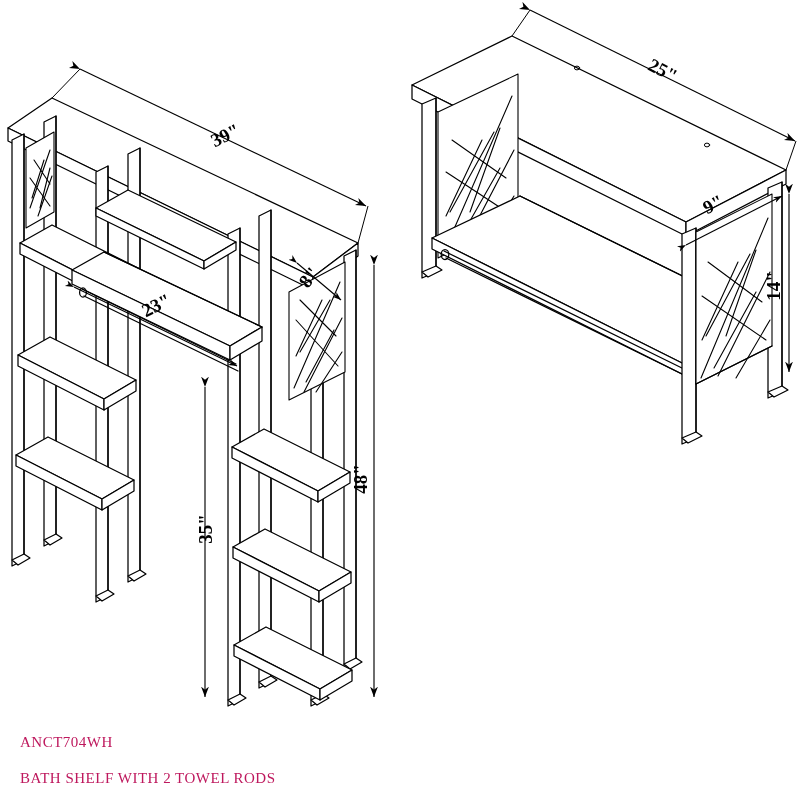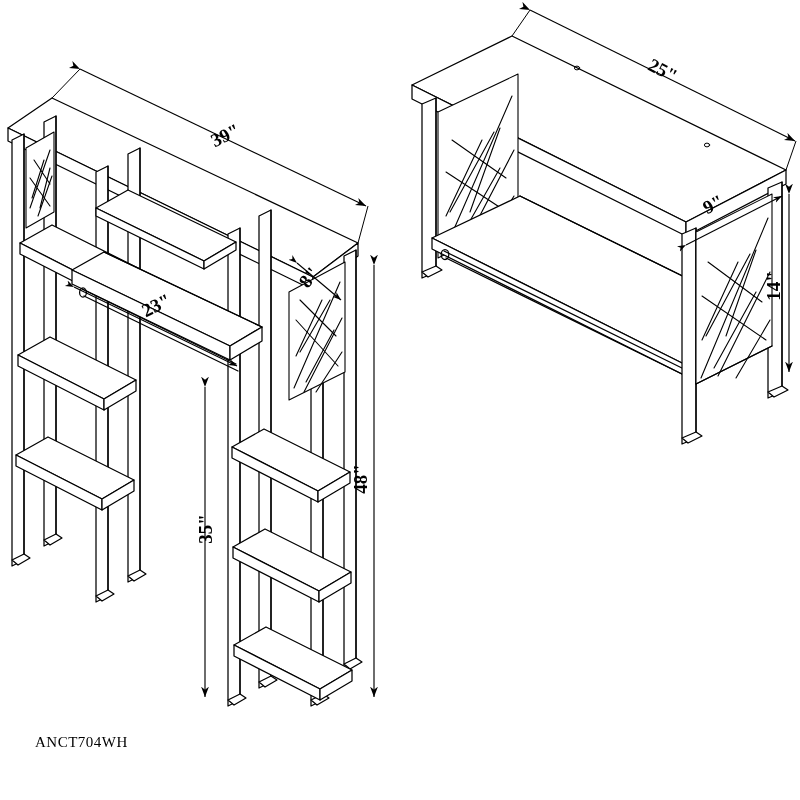--- a/index.html
+++ b/index.html
@@ -1,21 +1,21 @@
 <!DOCTYPE html>
 <html><head>
 <meta charset="utf-8">
 <style>
   html,body{margin:0;padding:0;background:#ffffff;}
   body{width:800px;height:800px;overflow:hidden;
        font-family:"Liberation Serif",serif;color:#000;}
   #sheet{position:relative;width:800px;height:800px;background:#fff;}
   svg#dwg{position:absolute;left:0;top:0;width:800px;height:800px;display:block;}
-  .cap{position:absolute;left:35px;font-family:"Liberation Serif",serif;
-       color:#000000;letter-spacing:0.5px;white-space:pre;}
+  .cap{position:absolute;left:20px;font-family:"Liberation Serif",serif;
+       color:#be185d;letter-spacing:0.5px;white-space:pre;}
   #model{top:734px;font-size:15px;}
   #desc1{top:752px;font-size:15px;}
   #desc2{top:770px;font-size:15px;}
 </style>
 </head>
 <body>
 
 <div id="sheet">
 
   <svg id="dwg" viewBox="0 0 800 800">
@@ -218,14 +218,15 @@
 
       <text transform="translate(660,76) rotate(27)" text-anchor="middle">25"</text>
 
       <text transform="translate(716,210) rotate(-27)" text-anchor="middle">9"</text>
 
       <text transform="translate(780,286) rotate(-90)" text-anchor="middle">14"</text>
     </g>
   </svg>
 
   <div class="cap" id="model">ANCT704WH</div>
+  <div class="cap" id="desc2">BATH SHELF WITH 2 TOWEL RODS</div>
 
 </div>
 
 </body></html>

